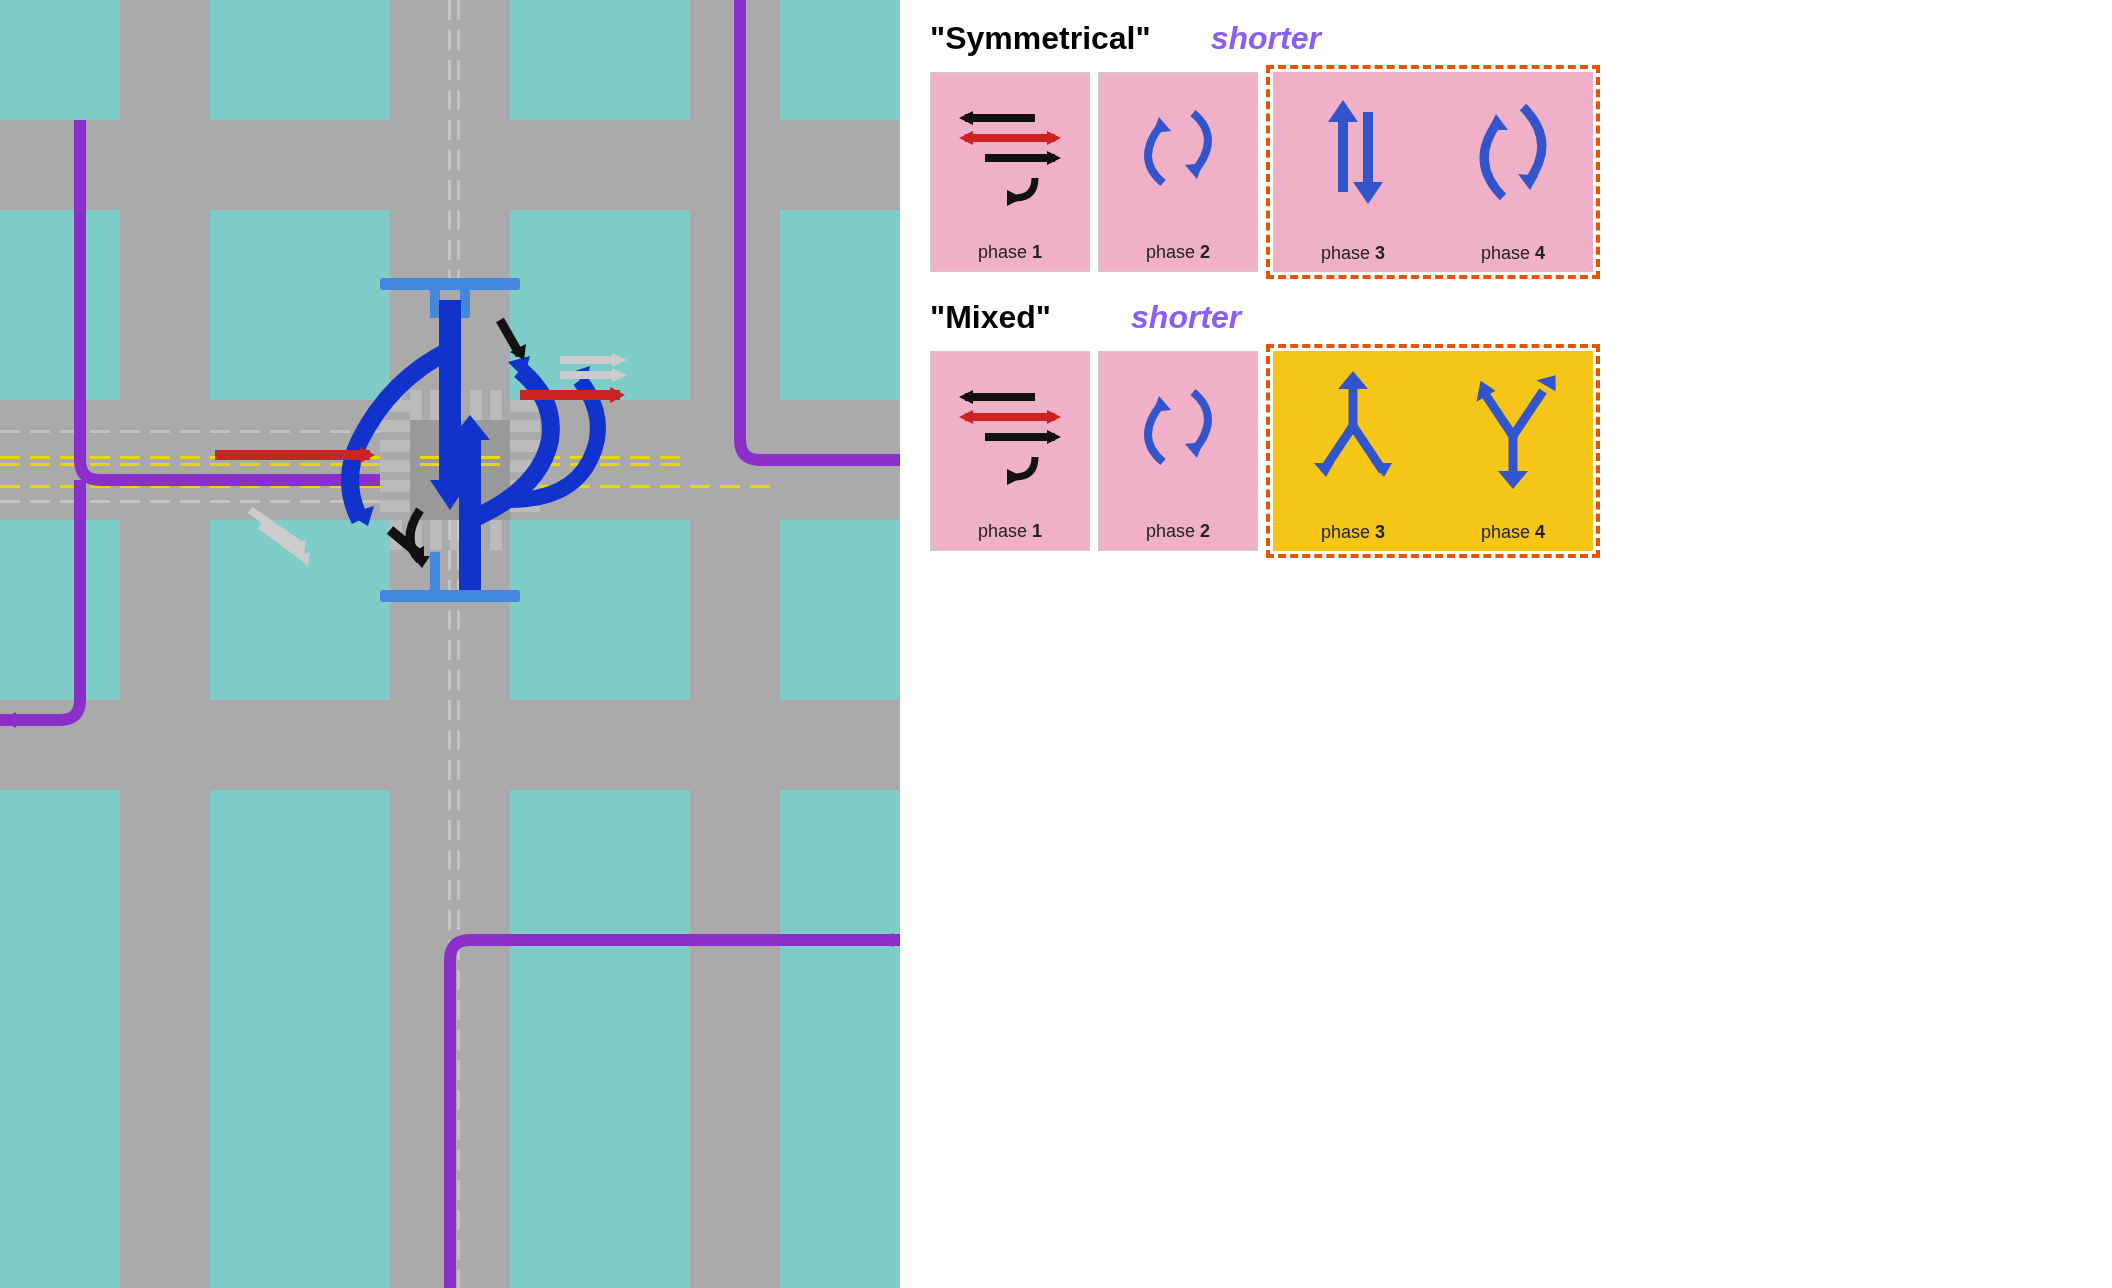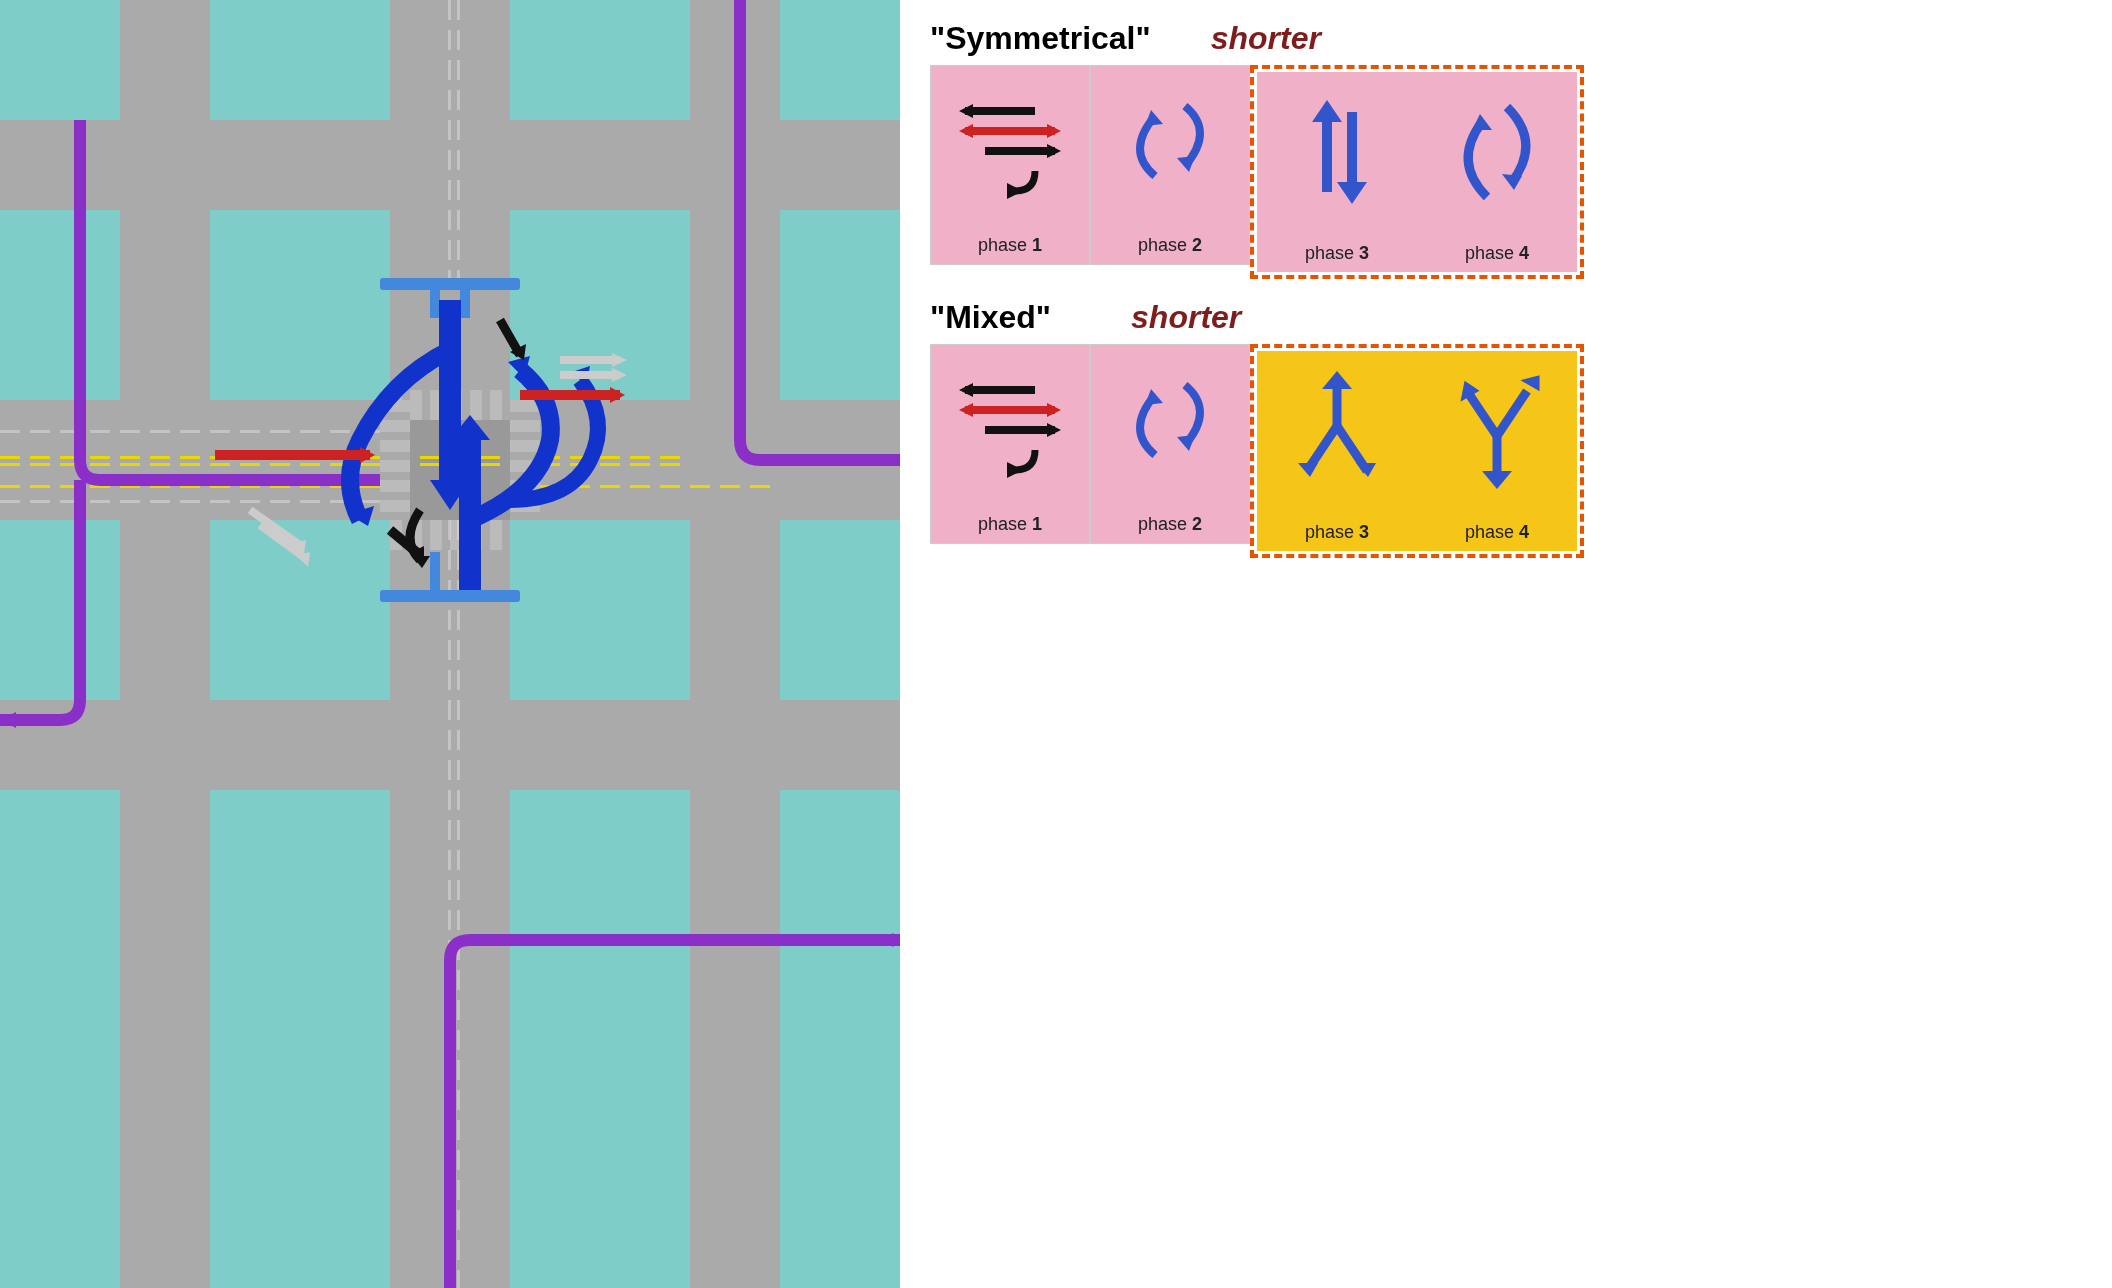--- a/index.html
+++ b/index.html
@@ -89,29 +89,29 @@
 
     .signal-title {
       font-size: 32px;
       font-weight: bold;
       color: #000;
     }
 
     .shorter-label {
       font-size: 32px;
       font-weight: bold;
-      color: #7f1d1d;
+      color: #8b5cf6;
       font-style: italic;
     }
 
     .phases-row {
       display: flex;
       flex-direction: row;
-      gap: 0;
-      align-items: flex-start;
+      gap: 8px;
+      align-items: center;
     }
 
     .phase-box {
       width: 160px;
       height: 200px;
       background: #f0b0c8;
       display: flex;
       flex-direction: column;
       align-items: center;
       justify-content: space-between;

